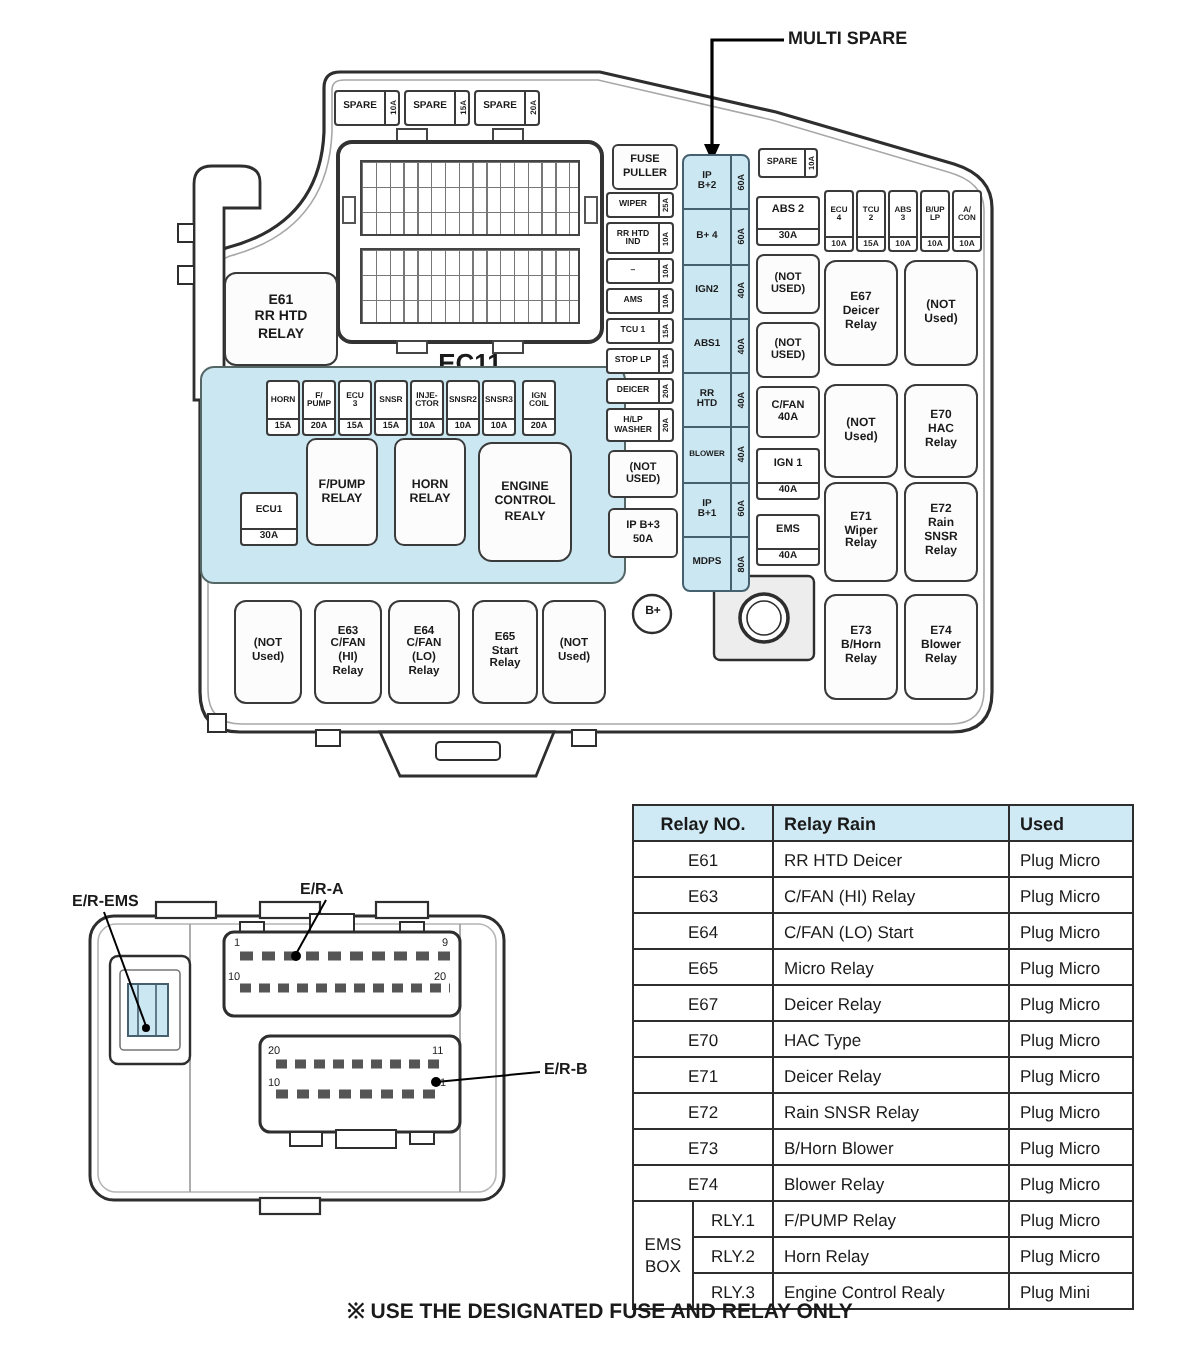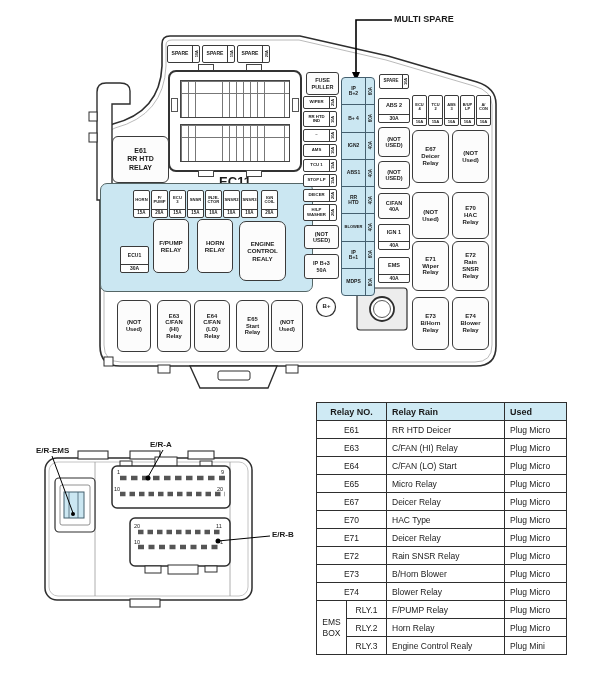--- a/index.html
+++ b/index.html
@@ -485,14 +485,15 @@
           <td class="ty">Plug Micro</td>
         </tr>
   <tr>
           <td class="no">RLY.3</td>
           <td class="nm2">Engine Control Realy</td>
           <td class="ty">Plug Mini</td>
         </tr>
 </tbody>
     </table>
 
+<div class="lbl" style="left:0;top:648px;width:600px;text-align:center;font-size:10.5px">※ USE THE DESIGNATED FUSE AND RELAY ONLY</div>
 
 </div>
 
 </body></html>

